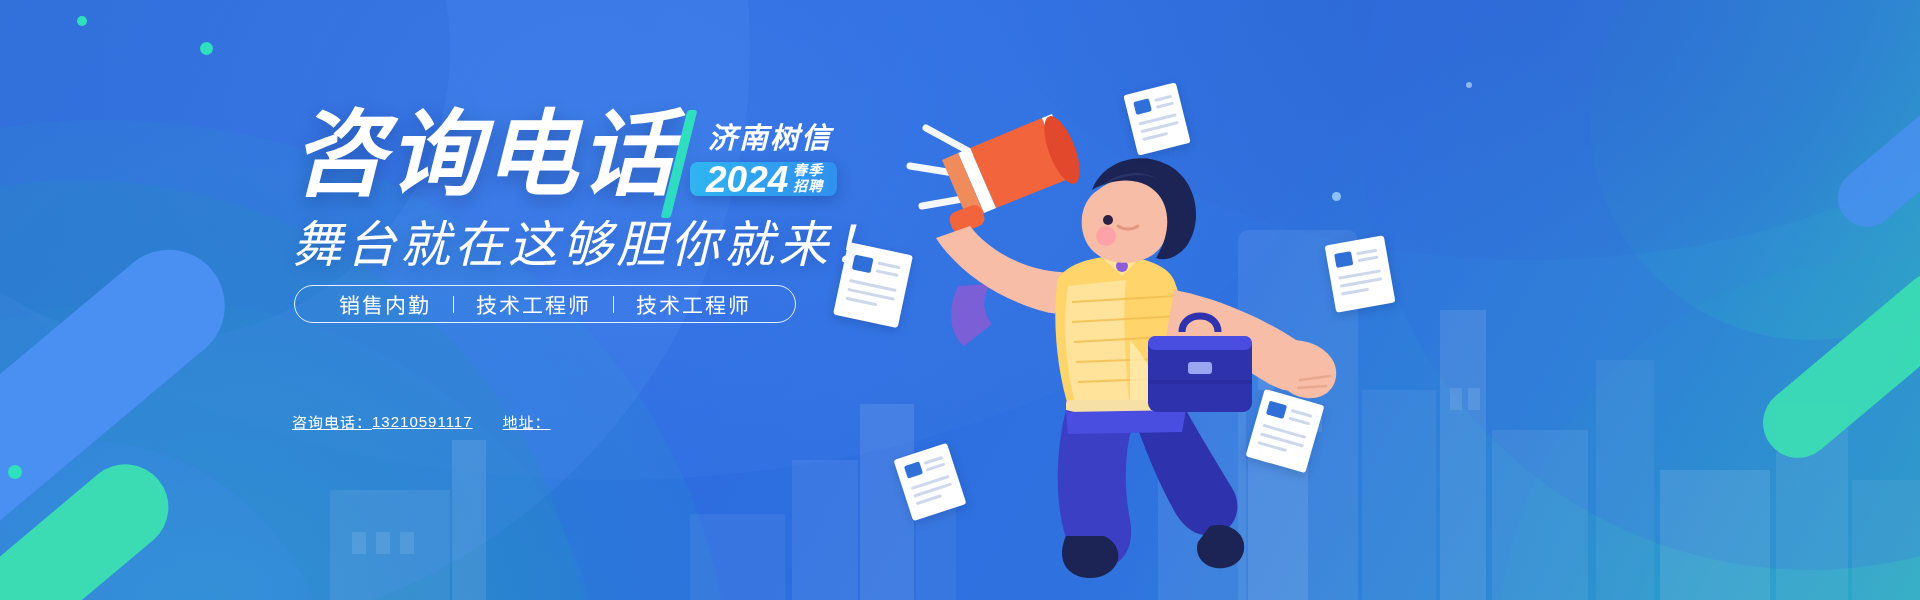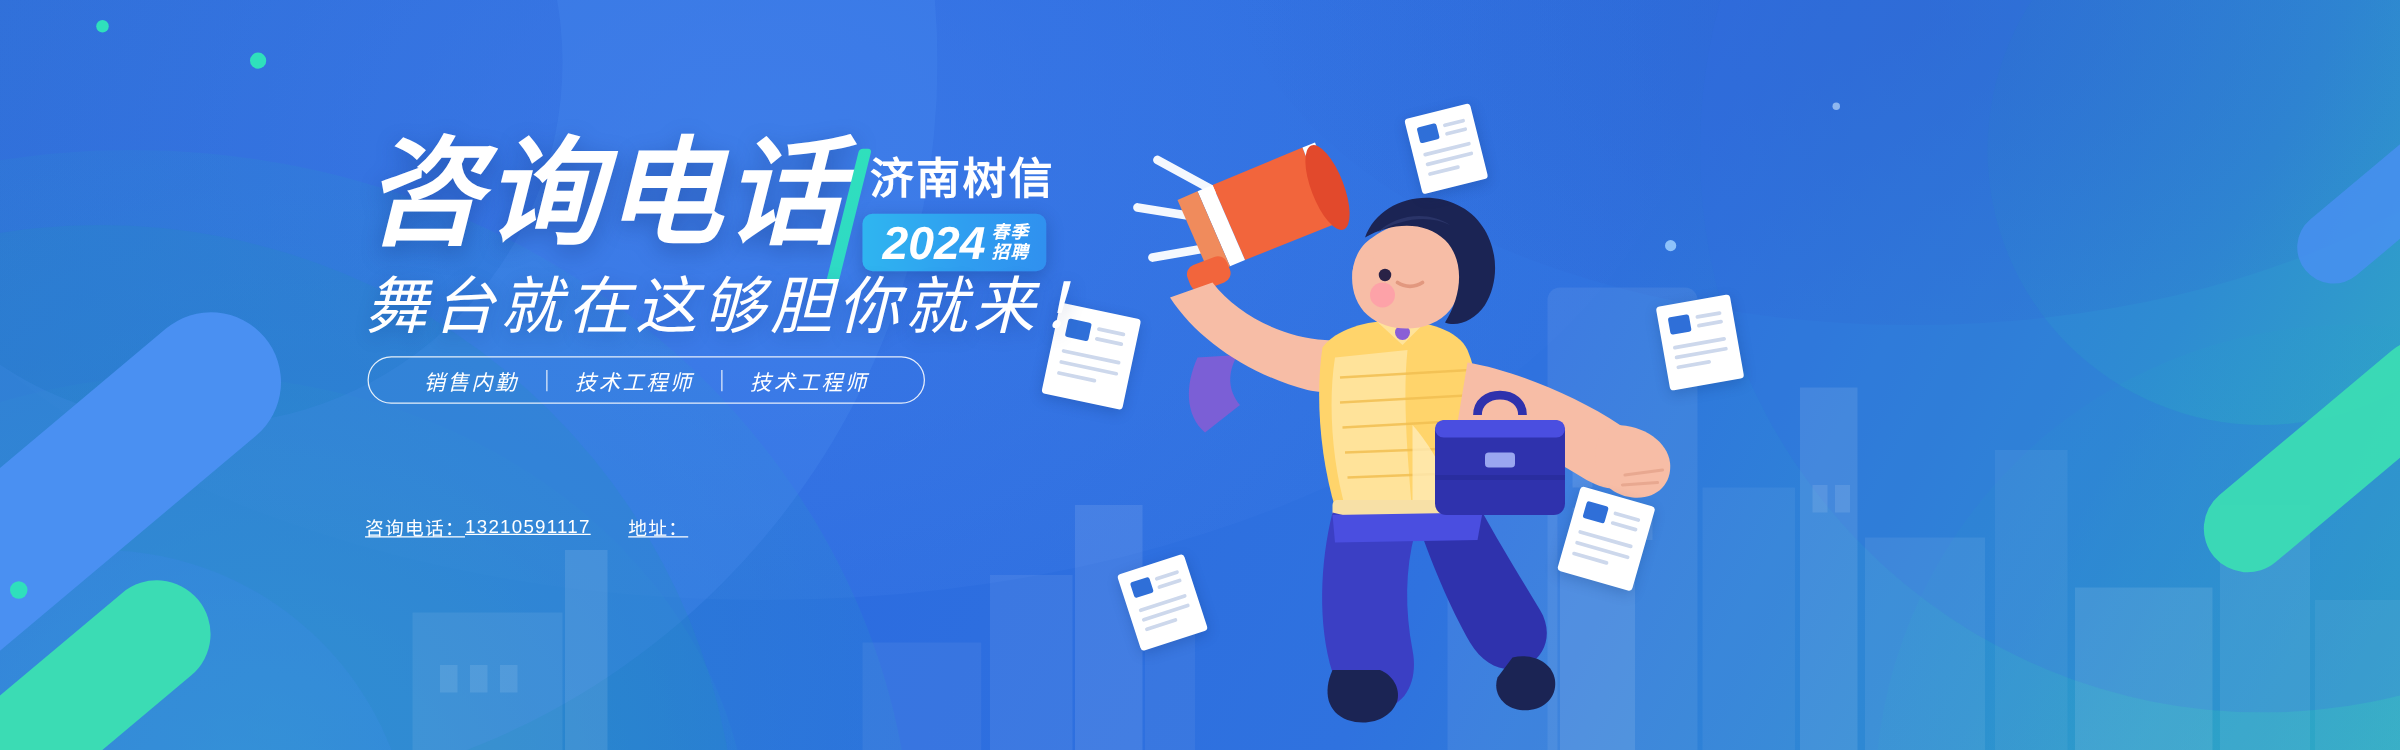--- a/index.html
+++ b/index.html
@@ -72,26 +72,26 @@
   }
   .headline {
     font-size:94px; line-height:1.0; font-weight:bold; color:#ffffff;
     letter-spacing:2px; font-style:italic;
     text-shadow:0 6px 18px rgba(12,40,110,.35);
     white-space:nowrap;
   }
 
   .badge-block { position:relative; margin-left:14px; margin-top:6px; }
   .company-name {
-    font-size:35px; color:#ffffff; font-weight:bold;
-    letter-spacing:2px; white-space:nowrap; margin-left:6px; margin-bottom:6px;
+    font-size:29px; font-style:italic; color:#ffffff; font-weight:bold;
+    letter-spacing:2px; white-space:nowrap; margin-left:18px; margin-bottom:6px;
   }
   .badge {
     position:relative; display:inline-flex; align-items:center;
-    height:46px; padding:0 14px 0 16px; border-radius:8px;
+    height:34px; padding:0 14px 0 16px; border-radius:8px;
     background:linear-gradient(96deg,#2fb6f0 0%,#2f9ef0 55%,#3090ef 100%);
     box-shadow:0 4px 14px rgba(10,45,110,.30);
   }
   .badge-slash {
     position:absolute; left:-16px; top:-52px; width:10px; height:108px;
     background:linear-gradient(180deg,#2fe0bc 0%,#2fd9c6 100%);
     transform:skewX(-14deg); border-radius:3px;
   }
   .badge-year {
     font-size:37px; font-weight:bold; font-style:italic; color:#fff;
@@ -110,23 +110,22 @@
     text-shadow:0 4px 14px rgba(12,40,110,.25);
   }
 
   .tags {
     position:absolute; left:294px; top:285px;
     display:inline-flex; align-items:center;
     height:38px; padding:0 22px; border-radius:999px;
     border:1.5px solid rgba(255,255,255,.88);
   }
   .tag {
-    font-size:17px; color:#ffffff; letter-spacing:2px; white-space:nowrap;
+    font-size:21px; color:#ffffff; letter-spacing:2px; white-space:nowrap;
     padding:0 22px;
-    font-style:italic;
   }
   .tag-sep { width:1px; height:17px; background:rgba(255,255,255,.85); }
 
   .contact {
     position:absolute; left:292px; top:411px;
     display:flex; align-items:center;
     font-size:15px; color:#ffffff; letter-spacing:1px; white-space:nowrap;text-decoration:underline;
   }
   .contact-gap { width:30px; }
 

